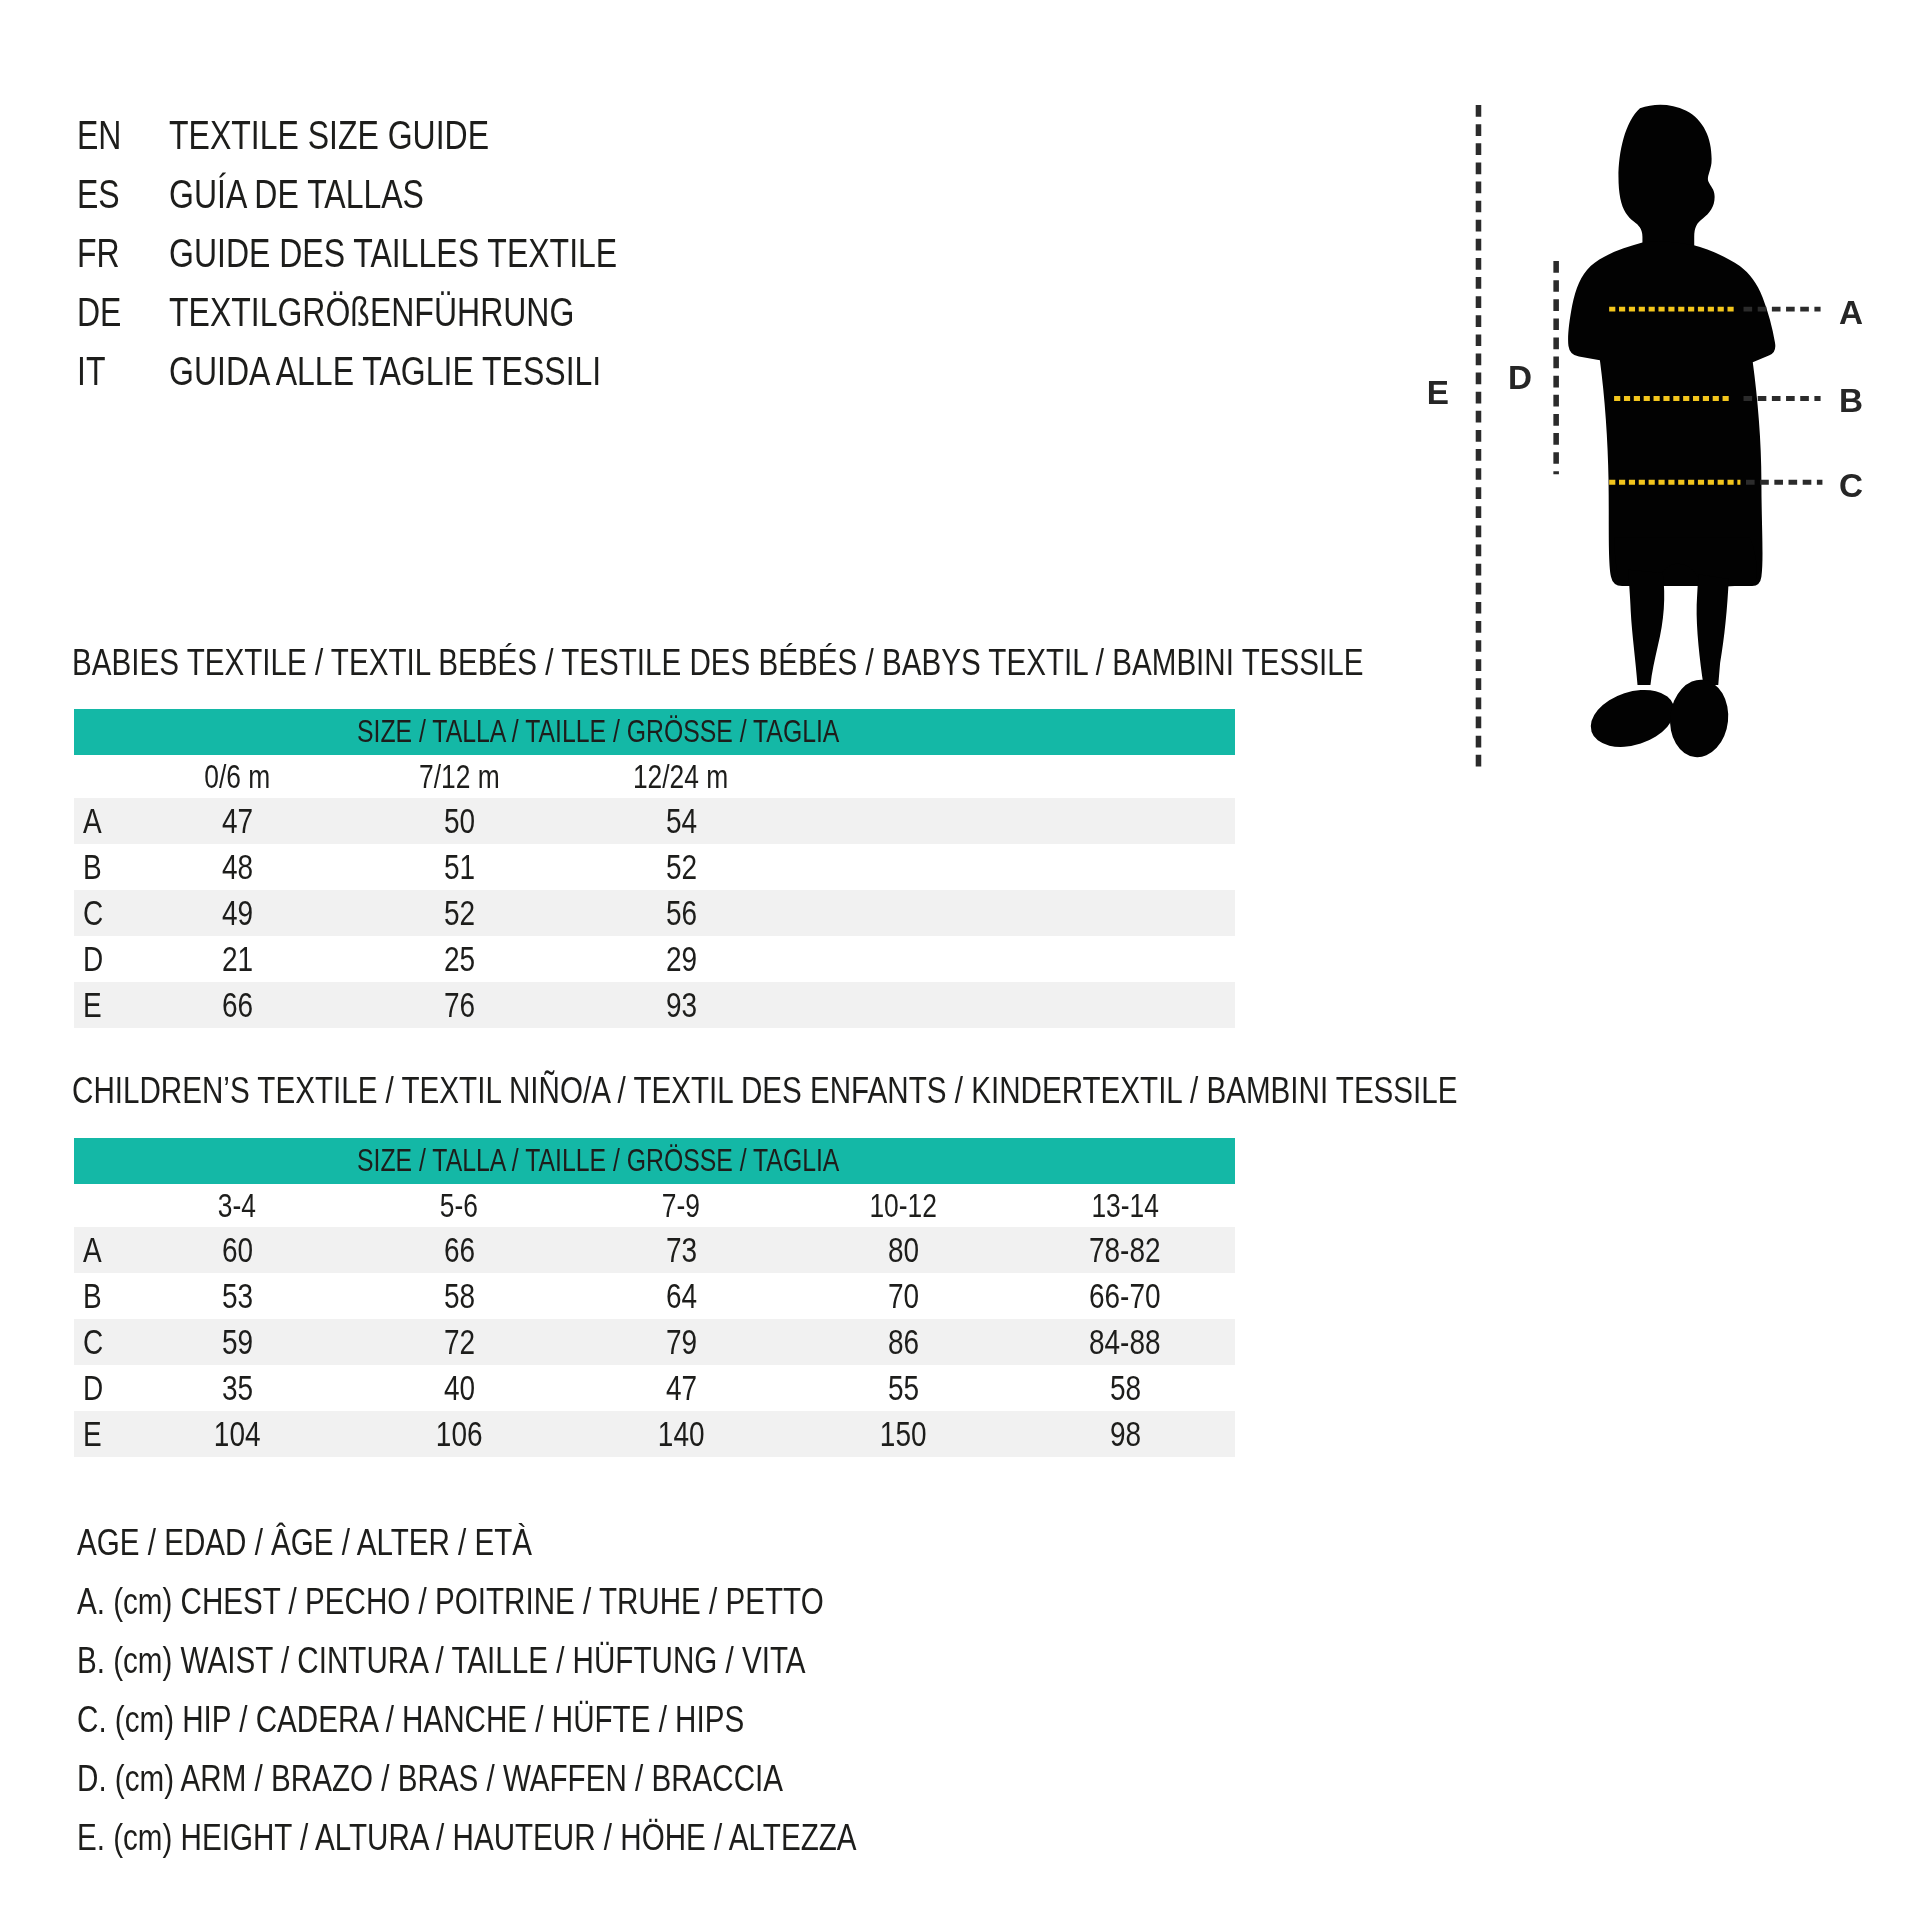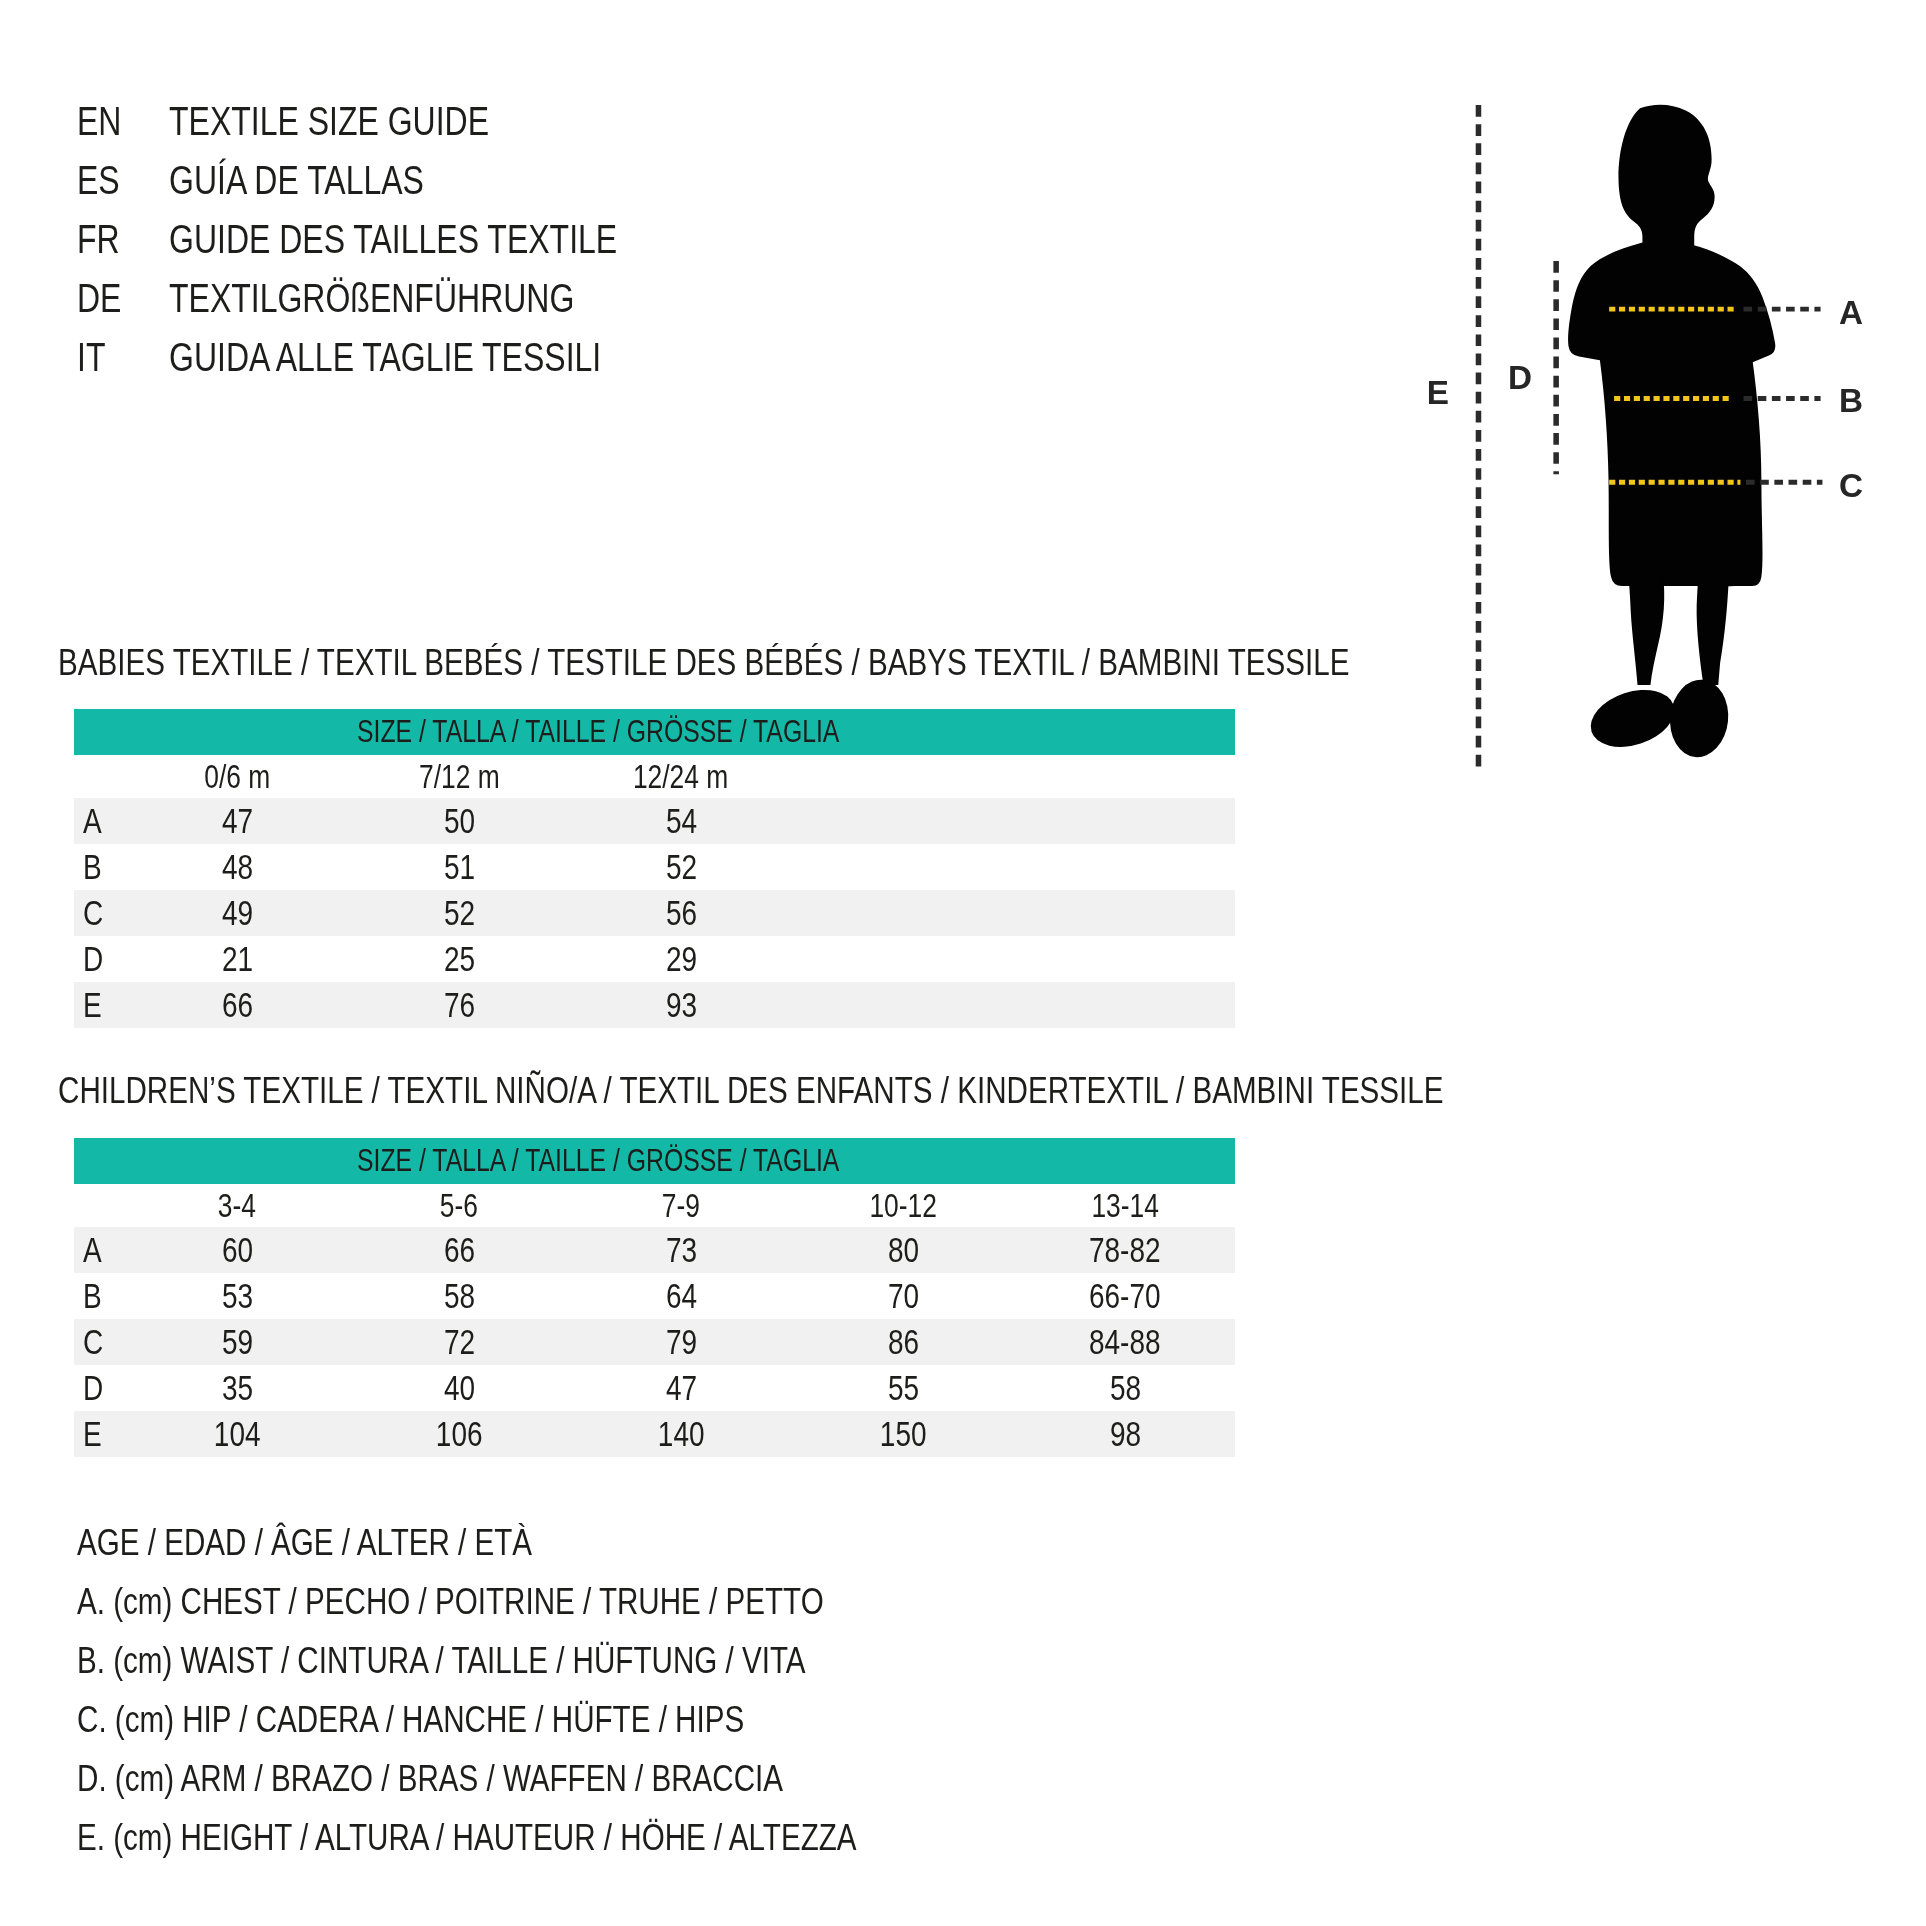--- a/index.html
+++ b/index.html
@@ -6,28 +6,28 @@
   body{
     width:1926px;height:1926px;position:relative;background:#ffffff;
     font-family:"Liberation Sans", sans-serif;color:#1d1d1b;overflow:hidden;
   }
   
   .cx{display:inline-block;transform:scaleX(0.80);transform-origin:0 50%;white-space:nowrap;}
   .cxc{display:inline-block;transform:scaleX(0.80);transform-origin:50% 50%;white-space:nowrap;}
 
   
   .lang-block{position:absolute;left:77px;top:99px;}
-  .lang-row{display:flex;height:59px;align-items:flex-start;font-size:40px;}
+  .lang-row{display:flex;height:59px;align-items:flex-end;font-size:40px;}
   .lang-code{width:92px;flex:0 0 92px;}
 
   
   .diagram{position:absolute;left:1386px;top:86px;width:540px;height:715px;}
 
   
-  .section-title{position:absolute;left:58px;font-size:37px;line-height:1;}
+  .section-title{position:absolute;left:72px;font-size:37px;line-height:1;}
 
   
   .size-table{position:absolute;left:74px;width:1161px;}
   .bar{height:46px;background:#14b8a6;display:flex;align-items:center;padding-left:8.6px;box-sizing:border-box;font-size:31px;justify-content:center;}
   .cols,.trow{display:grid;grid-template-columns:52px 222px 222px 222px 222px 222px;align-items:center;}
   .cols{height:43px;font-size:33px;}
   .trow{height:46px;font-size:35px;}
   .alt{background:#f1f1f1;}
   .cell{text-align:center;}
   .rlabel{padding-left:8.6px;}

